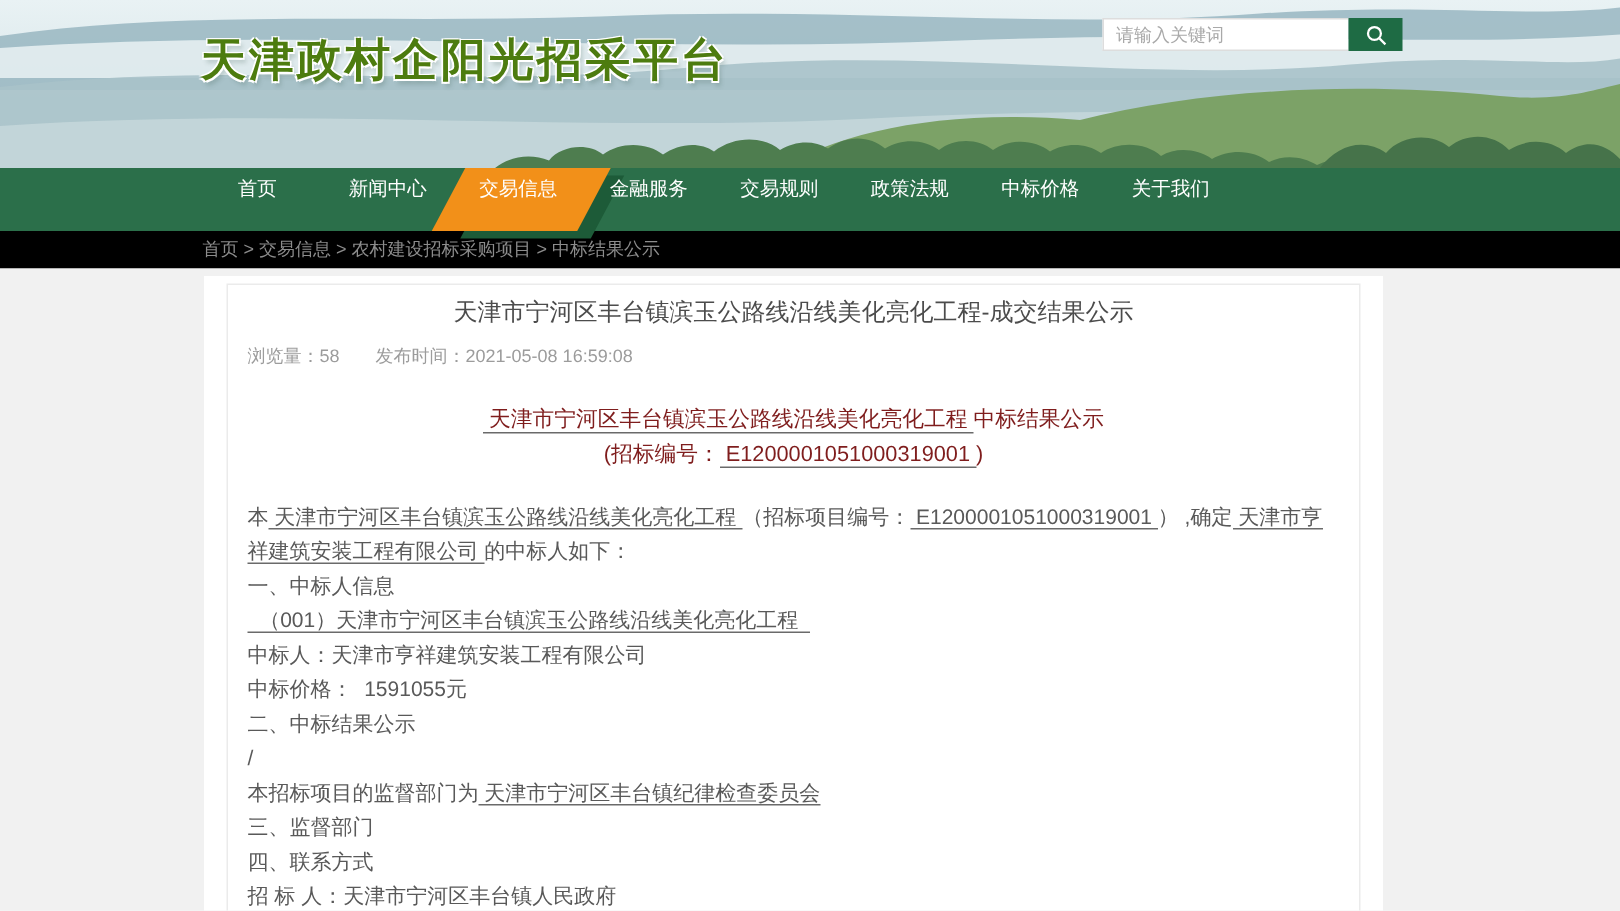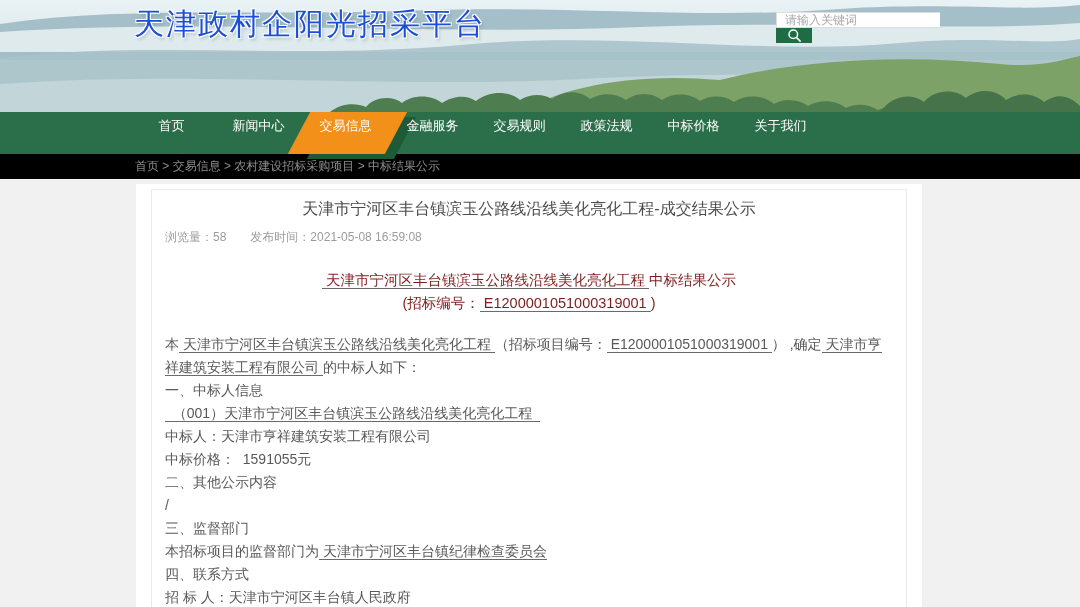--- a/index.html
+++ b/index.html
@@ -2,24 +2,24 @@
 <html lang="zh"><head>
 <meta charset="utf-8">
 <style>
   * { margin:0; padding:0; box-sizing:border-box; }
   html,body { width:1080px; height:607px; overflow:hidden; background:#f1f1f1;
     font-family:"Liberation Sans","DejaVu Sans",sans-serif; }
 
   
   .banner { position:relative; height:112px; overflow:hidden; }
   .banner-svg { position:absolute; left:0; top:0; width:1080px; height:112px; display:block; }
-  .site-title { position:absolute; left:134px; top:4px; font-size:30px; font-weight:normal;
-    letter-spacing:2px; color:#1d4ed8;
+  .site-title { position:absolute; left:134px; top:20px; font-size:30px; font-weight:bold;
+    letter-spacing:2px; color:#4d7c0f;
     text-shadow:-1px -1px 0 #fff, 1px -1px 0 #fff, -1px 1px 0 #fff, 1px 1px 0 #fff, 2px 3px 3px rgba(60,90,80,.25); }
-  .search { position:absolute; left:776px; top:12px; display:flex; height:22px;flex-direction:column; }
+  .search { position:absolute; left:735px; top:12px; display:flex; height:22px; }
   .search input { width:164px; height:22px; border:1px solid #ddd; border-right:none;
     padding:0 8px; font-size:12px; color:#444; outline:none; background:#fff; }
   .search input::placeholder { color:#a9a9a9; }
   .search button { width:36px; height:22px; background:#1e6b44; border:none; cursor:pointer;
     display:flex; align-items:center; justify-content:center; }
 
   
   .navbar { position:relative; z-index:5; height:42px; background:#2b6f4a; display:flex; padding-left:128px; }
   .nav-item { position:relative; width:87px; text-align:center; line-height:27px;
     font-size:13px; color:#fff; cursor:pointer; }
@@ -121,24 +121,24 @@
         <div class="center-lines">
             <div class="line"><span class="u">&nbsp;天津市宁河区丰台镇滨玉公路线沿线美化亮化工程&nbsp;</span><span>中标结果公示</span></div>
             <div class="line"><span>(招标编号：</span><span class="u">&nbsp;E1200001051000319001&nbsp;</span><span>)</span></div>
           </div>
         <div class="body-lines">
             <div class="line"><span>本</span><span class="u">&nbsp;天津市宁河区丰台镇滨玉公路线沿线美化亮化工程&nbsp;</span><span>（招标项目编号：</span><span class="u">&nbsp;E1200001051000319001&nbsp;</span><span>） ,确定</span><span class="u">&nbsp;天津市亨祥建筑安装工程有限公司&nbsp;</span><span>的中标人如下：</span></div>
             <div class="line"><span>一、中标人信息</span></div>
             <div class="line"><span class="u">&nbsp;&nbsp;（001）天津市宁河区丰台镇滨玉公路线沿线美化亮化工程&nbsp;&nbsp;</span></div>
             <div class="line"><span>中标人：天津市亨祥建筑安装工程有限公司</span></div>
             <div class="line"><span>中标价格：&nbsp;&nbsp;1591055元</span></div>
-            <div class="line"><span>二、其他公示内容</span></div>
+            <div class="line"><span>二、中标结果公示</span></div>
             <div class="line"><span>/</span></div>
+            <div class="line"><span>本招标项目的监督部门为</span><span class="u">&nbsp;天津市宁河区丰台镇纪律检查委员会</span></div>
             <div class="line"><span>三、监督部门</span></div>
-            <div class="line"><span>本招标项目的监督部门为</span><span class="u">&nbsp;天津市宁河区丰台镇纪律检查委员会</span></div>
             <div class="line"><span>四、联系方式</span></div>
             <div class="line"><span>招 标 人：天津市宁河区丰台镇人民政府</span></div>
             <div class="line"></div>
           </div>
       </div>
     </div>
   </main>
 
 </div>
 

